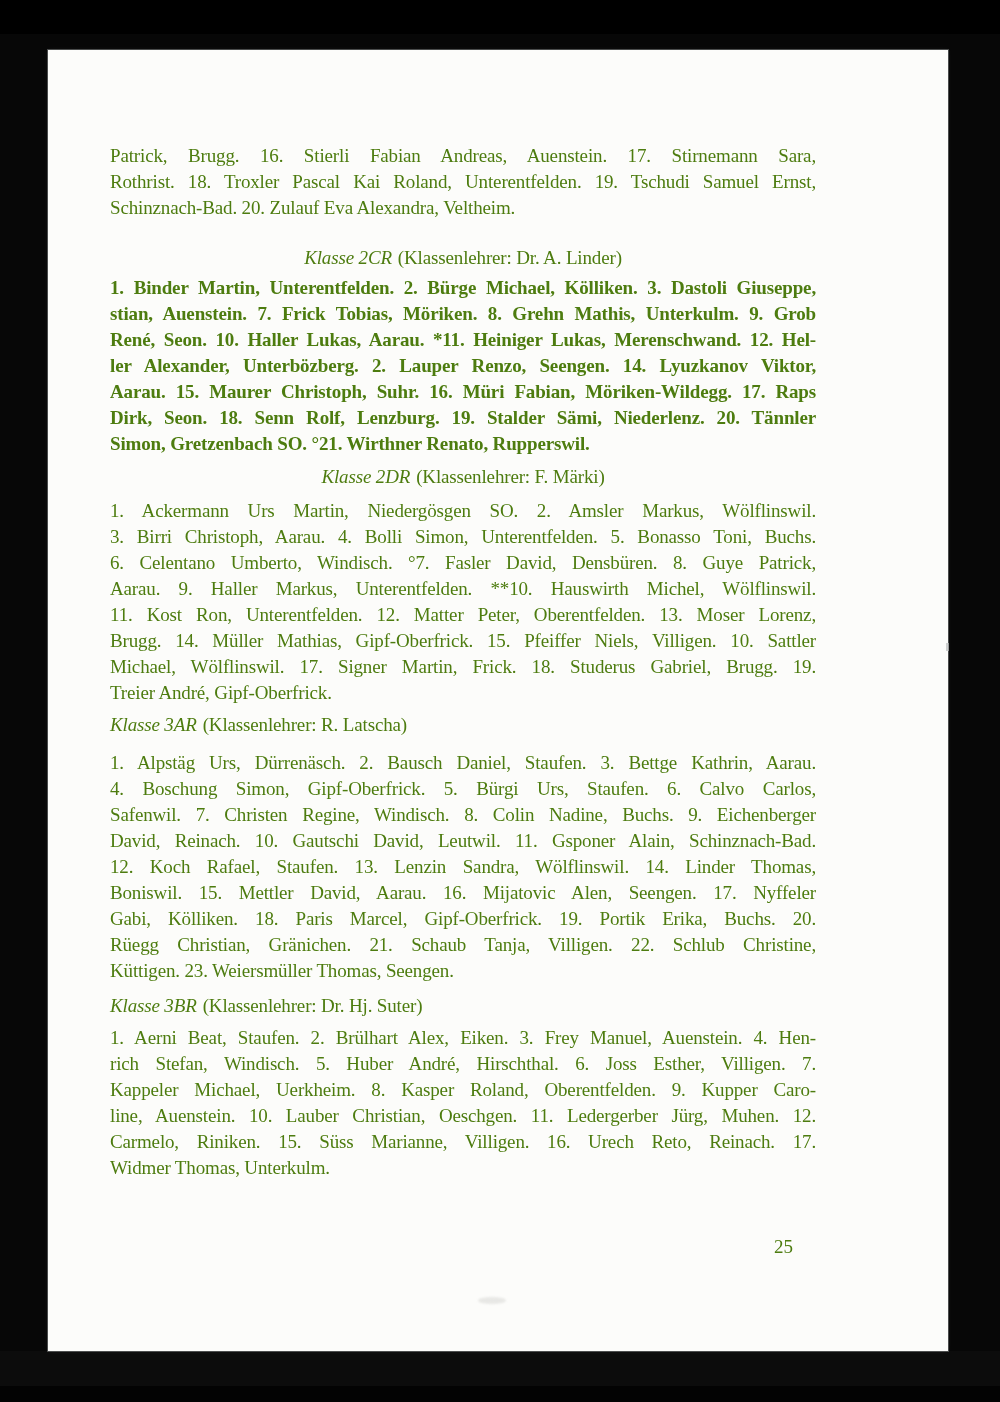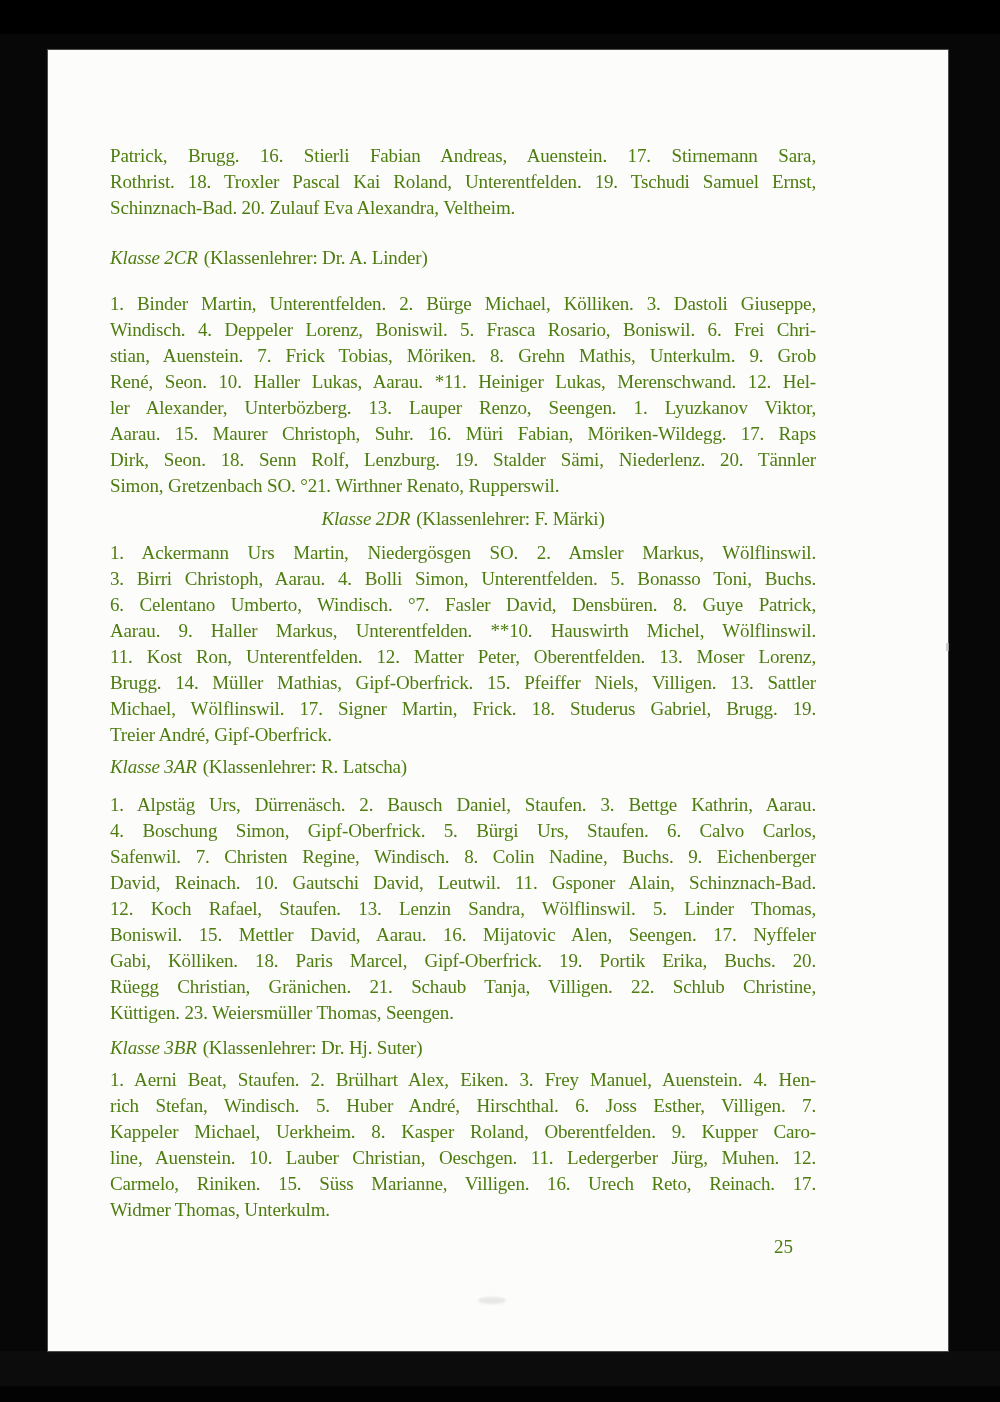--- a/index.html
+++ b/index.html
@@ -62,49 +62,48 @@
   <div class="band-bottom-deep"></div>
 
   <div class="page">
     <div class="content" id="content">
 
     <div class="section paragraph" style="margin-top: 0px;">
           <div class="line">Patrick, Brugg. 16. Stierli Fabian Andreas, Auenstein. 17. Stirnemann Sara,</div>
           <div class="line">Rothrist. 18. Troxler Pascal Kai Roland, Unterentfelden. 19. Tschudi Samuel Ernst,</div>
           <div class="line">Schinznach-Bad. 20. Zulauf Eva Alexandra, Veltheim.</div>
         </div>
-        <div class="section heading" style="margin-top: 24px;"><span class="klasse-label">Klasse 2CR</span><span class="teacher-label">(Klassenlehrer: Dr. A. Linder)</span></div>
-        <div class="section paragraph" style="margin-top: 20px;">
+        <div class="section heading" style="margin-top: 24px; text-align: center;"><span class="klasse-label">Klasse 2CR</span><span class="teacher-label">(Klassenlehrer: Dr. A. Linder)</span></div>
+        <div class="section paragraph" style="margin-top: 4px; font-weight: bold;">
           <div class="line">1. Binder Martin, Unterentfelden. 2. Bürge Michael, Kölliken. 3. Dastoli Giuseppe,</div>
-          <div class="line">Windisch. 4. Deppeler Lorenz, Boniswil. 5. Frasca Rosario, Boniswil. 6. Frei Chri-</div>
           <div class="line">stian, Auenstein. 7. Frick Tobias, Möriken. 8. Grehn Mathis, Unterkulm. 9. Grob</div>
           <div class="line">René, Seon. 10. Haller Lukas, Aarau. *11. Heiniger Lukas, Merenschwand. 12. Hel-</div>
-          <div class="line">ler Alexander, Unterbözberg. 13. Lauper Renzo, Seengen. 1. Lyuzkanov Viktor,</div>
+          <div class="line">ler Alexander, Unterbözberg. 2. Lauper Renzo, Seengen. 14. Lyuzkanov Viktor,</div>
           <div class="line">Aarau. 15. Maurer Christoph, Suhr. 16. Müri Fabian, Möriken-Wildegg. 17. Raps</div>
           <div class="line">Dirk, Seon. 18. Senn Rolf, Lenzburg. 19. Stalder Sämi, Niederlenz. 20. Tännler</div>
           <div class="line">Simon, Gretzenbach SO. °21. Wirthner Renato, Rupperswil.</div>
         </div>
         <div class="section heading" style="margin-top: 7px; text-align: center;"><span class="klasse-label">Klasse 2DR</span><span class="teacher-label">(Klassenlehrer: F. Märki)</span></div>
         <div class="section paragraph" style="margin-top: 8px;">
           <div class="line">1. Ackermann Urs Martin, Niedergösgen SO. 2. Amsler Markus, Wölflinswil.</div>
           <div class="line">3. Birri Christoph, Aarau. 4. Bolli Simon, Unterentfelden. 5. Bonasso Toni, Buchs.</div>
           <div class="line">6. Celentano Umberto, Windisch. °7. Fasler David, Densbüren. 8. Guye Patrick,</div>
           <div class="line">Aarau. 9. Haller Markus, Unterentfelden. **10. Hauswirth Michel, Wölflinswil.</div>
           <div class="line">11. Kost Ron, Unterentfelden. 12. Matter Peter, Oberentfelden. 13. Moser Lorenz,</div>
-          <div class="line">Brugg. 14. Müller Mathias, Gipf-Oberfrick. 15. Pfeiffer Niels, Villigen. 13. Sattler</div>
+          <div class="line">Brugg. 14. Müller Mathias, Gipf-Oberfrick. 15. Pfeiffer Niels, Villigen. 10. Sattler</div>
           <div class="line">Michael, Wölflinswil. 17. Signer Martin, Frick. 18. Studerus Gabriel, Brugg. 19.</div>
           <div class="line">Treier André, Gipf-Oberfrick.</div>
         </div>
         <div class="section heading" style="margin-top: 6px;"><span class="klasse-label">Klasse 3AR</span><span class="teacher-label">(Klassenlehrer: R. Latscha)</span></div>
         <div class="section paragraph" style="margin-top: 12px;">
           <div class="line">1. Alpstäg Urs, Dürrenäsch. 2. Bausch Daniel, Staufen. 3. Bettge Kathrin, Aarau.</div>
           <div class="line">4. Boschung Simon, Gipf-Oberfrick. 5. Bürgi Urs, Staufen. 6. Calvo Carlos,</div>
           <div class="line">Safenwil. 7. Christen Regine, Windisch. 8. Colin Nadine, Buchs. 9. Eichenberger</div>
           <div class="line">David, Reinach. 10. Gautschi David, Leutwil. 11. Gsponer Alain, Schinznach-Bad.</div>
-          <div class="line">12. Koch Rafael, Staufen. 13. Lenzin Sandra, Wölflinswil. 5. Linder Thomas,</div>
+          <div class="line">12. Koch Rafael, Staufen. 13. Lenzin Sandra, Wölflinswil. 14. Linder Thomas,</div>
           <div class="line">Boniswil. 15. Mettler David, Aarau. 16. Mijatovic Alen, Seengen. 17. Nyffeler</div>
           <div class="line">Gabi, Kölliken. 18. Paris Marcel, Gipf-Oberfrick. 19. Portik Erika, Buchs. 20.</div>
           <div class="line">Rüegg Christian, Gränichen. 21. Schaub Tanja, Villigen. 22. Schlub Christine,</div>
           <div class="line">Küttigen. 23. Weiersmüller Thomas, Seengen.</div>
         </div>
         <div class="section heading" style="margin-top: 9px;"><span class="klasse-label">Klasse 3BR</span><span class="teacher-label">(Klassenlehrer: Dr. Hj. Suter)</span></div>
         <div class="section paragraph" style="margin-top: 6px;">
           <div class="line">1. Aerni Beat, Staufen. 2. Brülhart Alex, Eiken. 3. Frey Manuel, Auenstein. 4. Hen-</div>
           <div class="line">rich Stefan, Windisch. 5. Huber André, Hirschthal. 6. Joss Esther, Villigen. 7.</div>
           <div class="line">Kappeler Michael, Uerkheim. 8. Kasper Roland, Oberentfelden. 9. Kupper Caro-</div>

